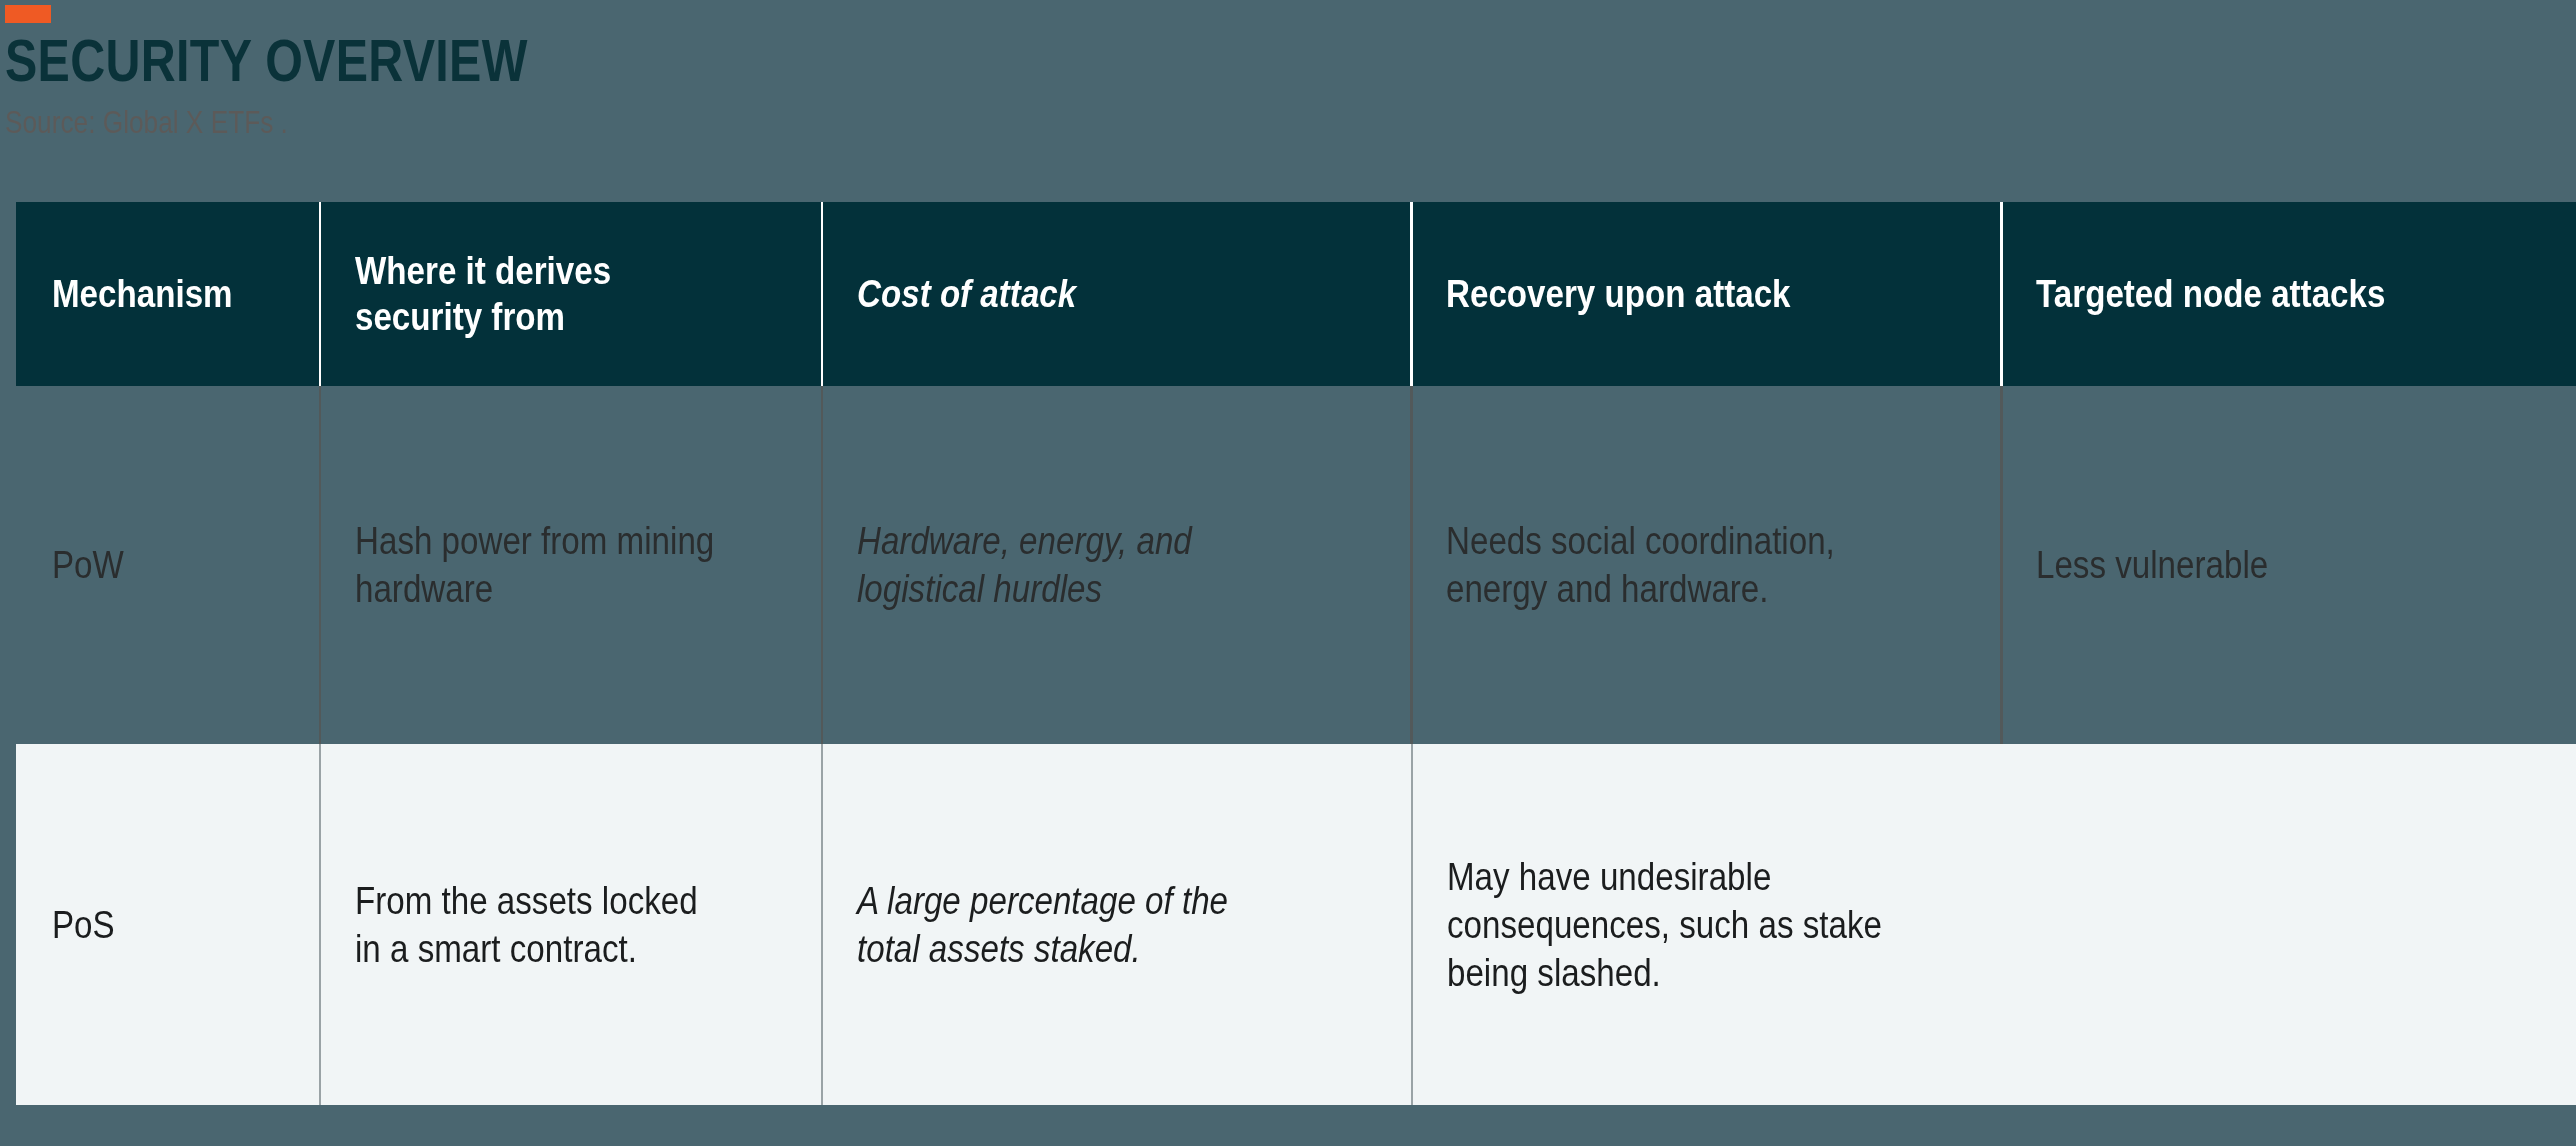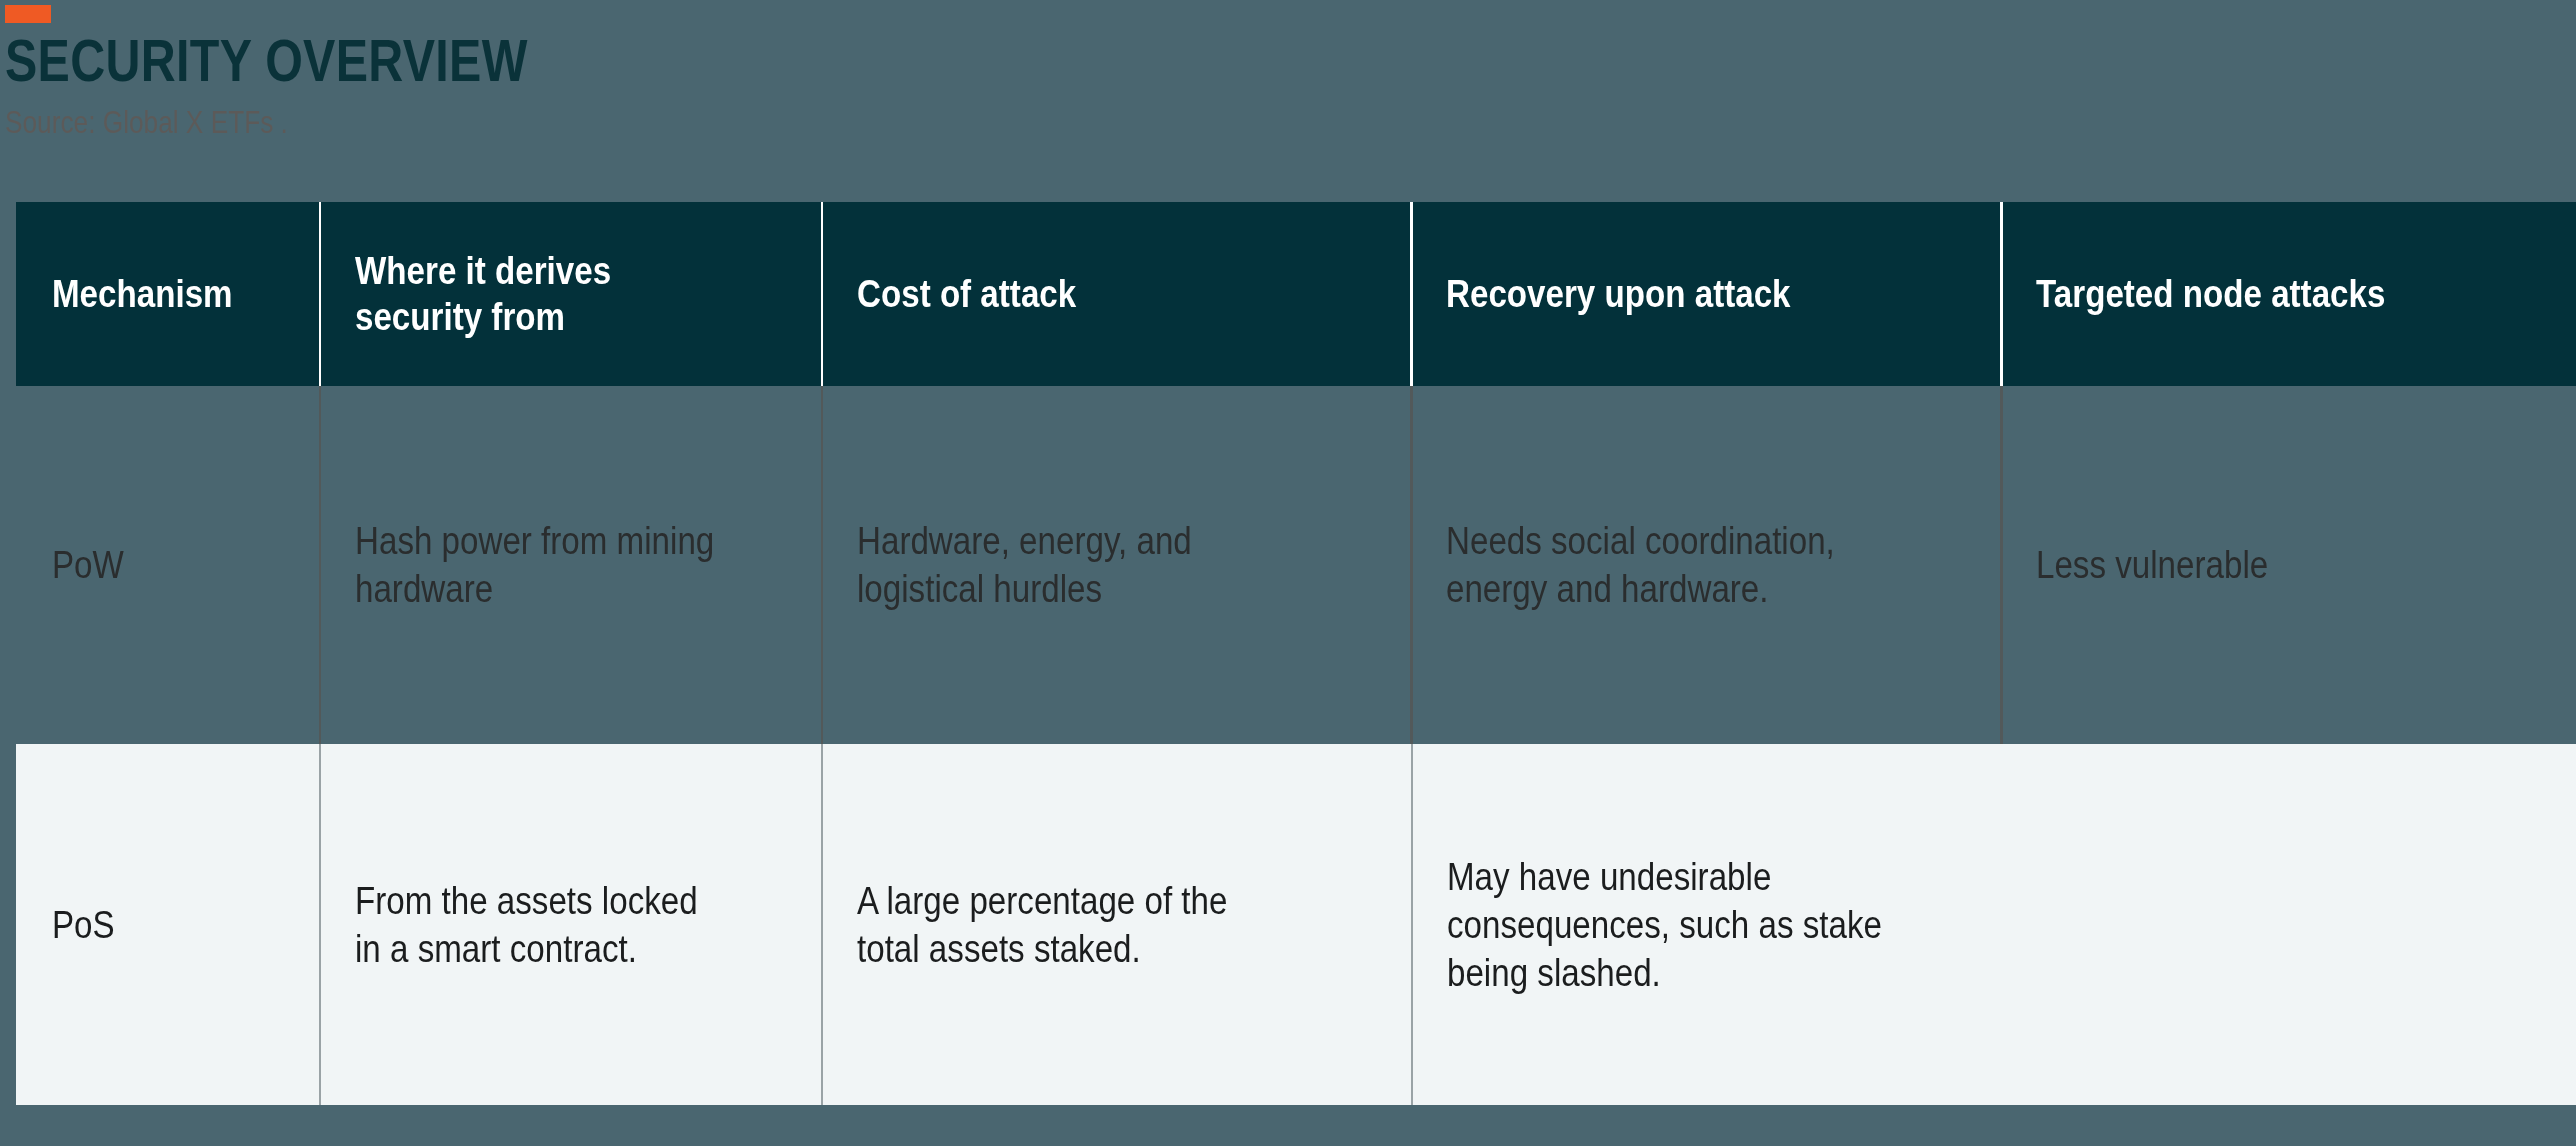--- a/index.html
+++ b/index.html
@@ -100,21 +100,21 @@
   .cell {
     box-sizing: border-box;
     display: flex;
     align-items: center;
     position: relative;
   }
 
   
   .c0 { width: 303px;  padding-left: 36px; padding-right: 17px; }
   .c1 { width: 502px;  padding-left: 36px; padding-right: 39px; }
-  .c2 { width: 590px;  padding-left: 36px; padding-right: 37px; }
+  .c2 { width: 590px;  padding-left: 36px; padding-right: 37px; font-style: italic; }
   .c3 { width: 590px;  padding-left: 36px; padding-right: 23px; border-radius: 13px; }
   .c4 { width: 592px;  padding-left: 36px; padding-right: 23px; }
 
   
   .row-header .cell + .cell::before,
   .row-pow    .cell + .cell::before,
   .row-pos    .cell + .cell::before {
     content: "";
     position: absolute;
     left: 0;

